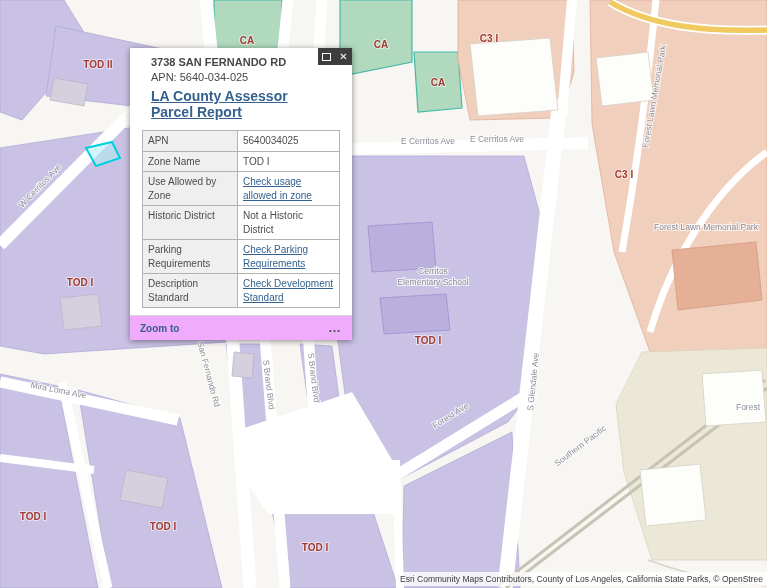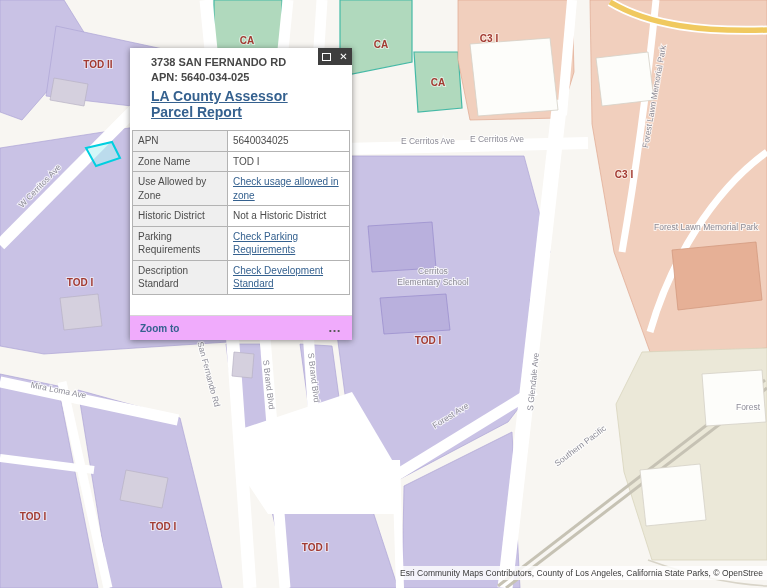--- a/index.html
+++ b/index.html
@@ -22,32 +22,32 @@
 
   
   .popup{position:absolute;left:130px;top:48px;width:222px;height:292px;background:#fff;
     box-shadow:0 1px 6px rgba(0,0,0,.45);color:#4c4c4c;display:flex;flex-direction:column;z-index:5;}
   .pp-controls{position:absolute;top:0;right:0;display:flex;z-index:6;}
   .pp-btn{width:17px;height:17px;background:#3e3e3e;border:none;color:#fff;font-size:10px;
     display:flex;align-items:center;justify-content:center;cursor:pointer;padding:0;line-height:1;}
   .max-glyph{width:7px;height:6px;border:1px solid #fff;display:block;}
   .pp-header{padding:8px 21px 2px;flex:0 0 auto;}
   .pp-title{font-size:11px;font-weight:bold;color:#474747;}
-  .pp-apn{font-size:11px;font-weight:bold;color:#474747;margin-top:3px;}
+  .pp-apn{font-size:11px;font-weight:normal;color:#474747;margin-top:3px;}
   .pp-link{display:inline-block;margin-top:5px;font-size:14px;color:#35618f;font-weight:bold;text-decoration:underline;cursor:pointer;}
-  .pp-tablewrap{margin:7px 2px 0;flex:1 1 auto;overflow:hidden;}
+  .pp-tablewrap{margin:7px 12px 0;flex:1 1 auto;overflow:hidden;}
   .pp-table{width:100%;border-collapse:collapse;font-size:10px;line-height:1.35;color:#4c4c4c;}
   .pp-table td{border:1px solid #b3b3b3;padding:3px 5px;vertical-align:top;}
   .pp-table td.k{background:#efefef;width:84px;}
   .cell-link{color:#35618f;text-decoration:underline;cursor:pointer;}
   .pp-footer{flex:0 0 auto;height:24px;border-top:1px solid #d6d6d6;display:flex;align-items:center;justify-content:space-between;padding:0 10px;background:#f0abfc;}
   .pp-zoom{font-size:10px;color:#35618f;text-decoration:none;font-weight:bold;cursor:pointer;}
   .pp-more{border:none;background:none;color:#595959;font-size:13px;font-weight:bold;cursor:pointer;padding:0;line-height:8px;letter-spacing:1px;}
 
-  .attribution{position:absolute;right:0;bottom:8px;background:rgba(255,255,255,.8);color:#3a3a3a;
+  .attribution{position:absolute;right:0;bottom:2px;background:rgba(255,255,255,.8);color:#3a3a3a;
     font-size:8.5px;padding:2px 4px;white-space:nowrap;z-index:4;}
 </style>
 </head>
 <body>
 
 <div id="app">
 
   <svg id="map-svg" viewBox="0 0 767 588" width="767" height="588">
     <rect width="767" height="588" fill="#f8f6f2"></rect>
 

